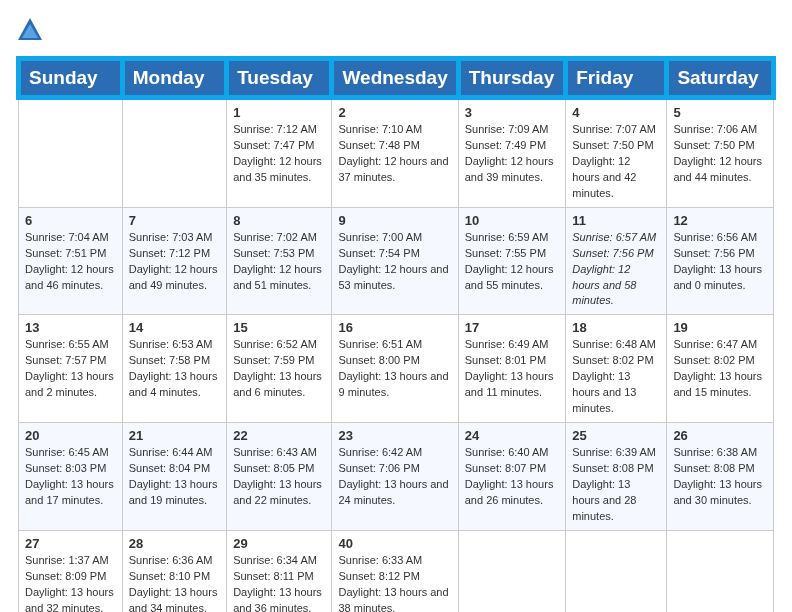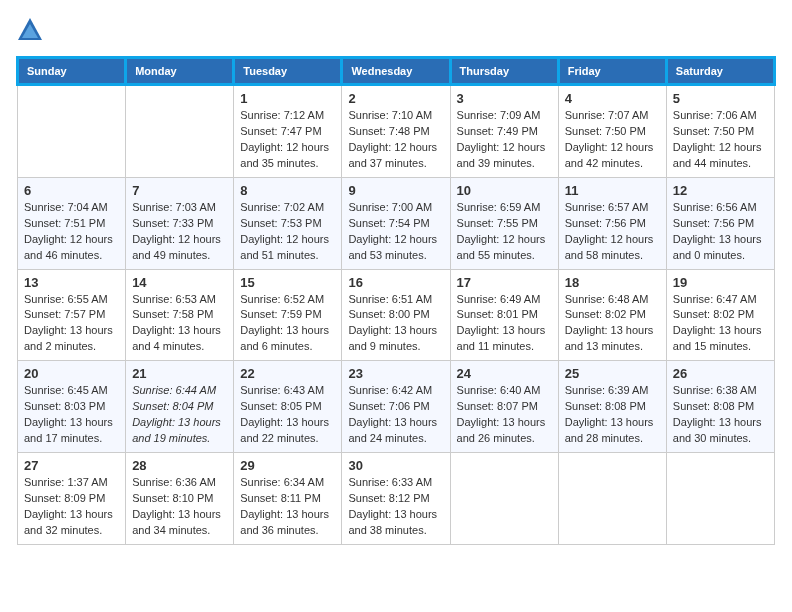--- a/index.html
+++ b/index.html
@@ -53,25 +53,25 @@
       color: #555;
     }
     .calendar {
       width: 100%;
       border-collapse: collapse;
       border: 1px solid #ccc;
     }
     .calendar th {
       background: #2a6db5;
       color: #fff;
-      font-size: 11px;
+      font-size: 19px;
       font-weight: bold;
       padding: 6px 8px;
       text-align: left;
-      border: 3px solid #0ea5e9;
+      border: 5px solid #0ea5e9;
     }
     .calendar td {
       vertical-align: top;
       padding: 5px 6px;
       font-size: 10.5px;
       color: #333;
       border: 1px solid #ccc;
       width: calc(100% / 7);
       min-height: 80px;
       height: 80px;
@@ -151,32 +151,32 @@
 Daylight: 12 hours and 42 minutes.</span></td>
         <td><span class="day-num">5</span><span class="day-info" style="white-space: pre-line;">Sunrise: 7:06 AM
 Sunset: 7:50 PM
 Daylight: 12 hours and 44 minutes.</span></td>
       </tr>
       <tr>
         <td><span class="day-num">6</span><span class="day-info" style="white-space: pre-line;">Sunrise: 7:04 AM
 Sunset: 7:51 PM
 Daylight: 12 hours and 46 minutes.</span></td>
         <td><span class="day-num">7</span><span class="day-info" style="white-space: pre-line;">Sunrise: 7:03 AM
-Sunset: 7:33 PM
+Sunset: 7:12 PM
 Daylight: 12 hours and 49 minutes.</span></td>
         <td><span class="day-num">8</span><span class="day-info" style="white-space: pre-line;">Sunrise: 7:02 AM
 Sunset: 7:53 PM
 Daylight: 12 hours and 51 minutes.</span></td>
         <td><span class="day-num">9</span><span class="day-info" style="white-space: pre-line; margin-top: 36px;">Sunrise: 7:00 AM
 Sunset: 7:54 PM
 Daylight: 12 hours and 53 minutes.</span></td>
         <td><span class="day-num">10</span><span class="day-info" style="white-space: pre-line;">Sunrise: 6:59 AM
 Sunset: 7:55 PM
 Daylight: 12 hours and 55 minutes.</span></td>
-        <td><span class="day-num">11</span><span class="day-info" style="white-space: pre-line;">Sunrise: 6:57 AM
+        <td><span class="day-num">11</span><span class="day-info" style="white-space: pre-line; font-style: italic;">Sunrise: 6:57 AM
 Sunset: 7:56 PM
 Daylight: 12 hours and 58 minutes.</span></td>
         <td><span class="day-num">12</span><span class="day-info" style="white-space: pre-line;">Sunrise: 6:56 AM
 Sunset: 7:56 PM
 Daylight: 13 hours and 0 minutes.</span></td>
       </tr>
       <tr>
         <td><span class="day-num">13</span><span class="day-info" style="white-space: pre-line; margin-top: 40px;">Sunrise: 6:55 AM
 Sunset: 7:57 PM
 Daylight: 13 hours and 2 minutes.</span></td>
@@ -196,21 +196,21 @@
 Sunset: 8:02 PM
 Daylight: 13 hours and 13 minutes.</span></td>
         <td><span class="day-num">19</span><span class="day-info" style="white-space: pre-line; text-align: center;">Sunrise: 6:47 AM
 Sunset: 8:02 PM
 Daylight: 13 hours and 15 minutes.</span></td>
       </tr>
       <tr>
         <td><span class="day-num">20</span><span class="day-info" style="white-space: pre-line;">Sunrise: 6:45 AM
 Sunset: 8:03 PM
 Daylight: 13 hours and 17 minutes.</span></td>
-        <td><span class="day-num">21</span><span class="day-info" style="white-space: pre-line; font-style: italic;">Sunrise: 6:44 AM
+        <td><span class="day-num">21</span><span class="day-info" style="white-space: pre-line;">Sunrise: 6:44 AM
 Sunset: 8:04 PM
 Daylight: 13 hours and 19 minutes.</span></td>
         <td><span class="day-num">22</span><span class="day-info" style="white-space: pre-line;">Sunrise: 6:43 AM
 Sunset: 8:05 PM
 Daylight: 13 hours and 22 minutes.</span></td>
         <td><span class="day-num">23</span><span class="day-info" style="white-space: pre-line;">Sunrise: 6:42 AM
 Sunset: 7:06 PM
 Daylight: 13 hours and 24 minutes.</span></td>
         <td><span class="day-num">24</span><span class="day-info" style="white-space: pre-line;">Sunrise: 6:40 AM
 Sunset: 8:07 PM
@@ -225,21 +225,21 @@
       <tr>
         <td><span class="day-num">27</span><span class="day-info" style="white-space: pre-line;">Sunrise: 1:37 AM
 Sunset: 8:09 PM
 Daylight: 13 hours and 32 minutes.</span></td>
         <td><span class="day-num">28</span><span class="day-info" style="white-space: pre-line;">Sunrise: 6:36 AM
 Sunset: 8:10 PM
 Daylight: 13 hours and 34 minutes.</span></td>
         <td><span class="day-num">29</span><span class="day-info" style="white-space: pre-line;">Sunrise: 6:34 AM
 Sunset: 8:11 PM
 Daylight: 13 hours and 36 minutes.</span></td>
-        <td><span class="day-num">30</span><span class="day-info" style="white-space: pre-line; text-align: right;">Sunrise: 6:33 AM
+        <td><span class="day-num">40</span><span class="day-info" style="white-space: pre-line; text-align: right;">Sunrise: 6:33 AM
 Sunset: 8:12 PM
 Daylight: 13 hours and 38 minutes.</span></td>
         <td class="empty-cell"></td>
         <td class="empty-cell"></td>
         <td class="empty-cell"></td>
       </tr>
     </tbody>
 </table>
 
 </body></html>

